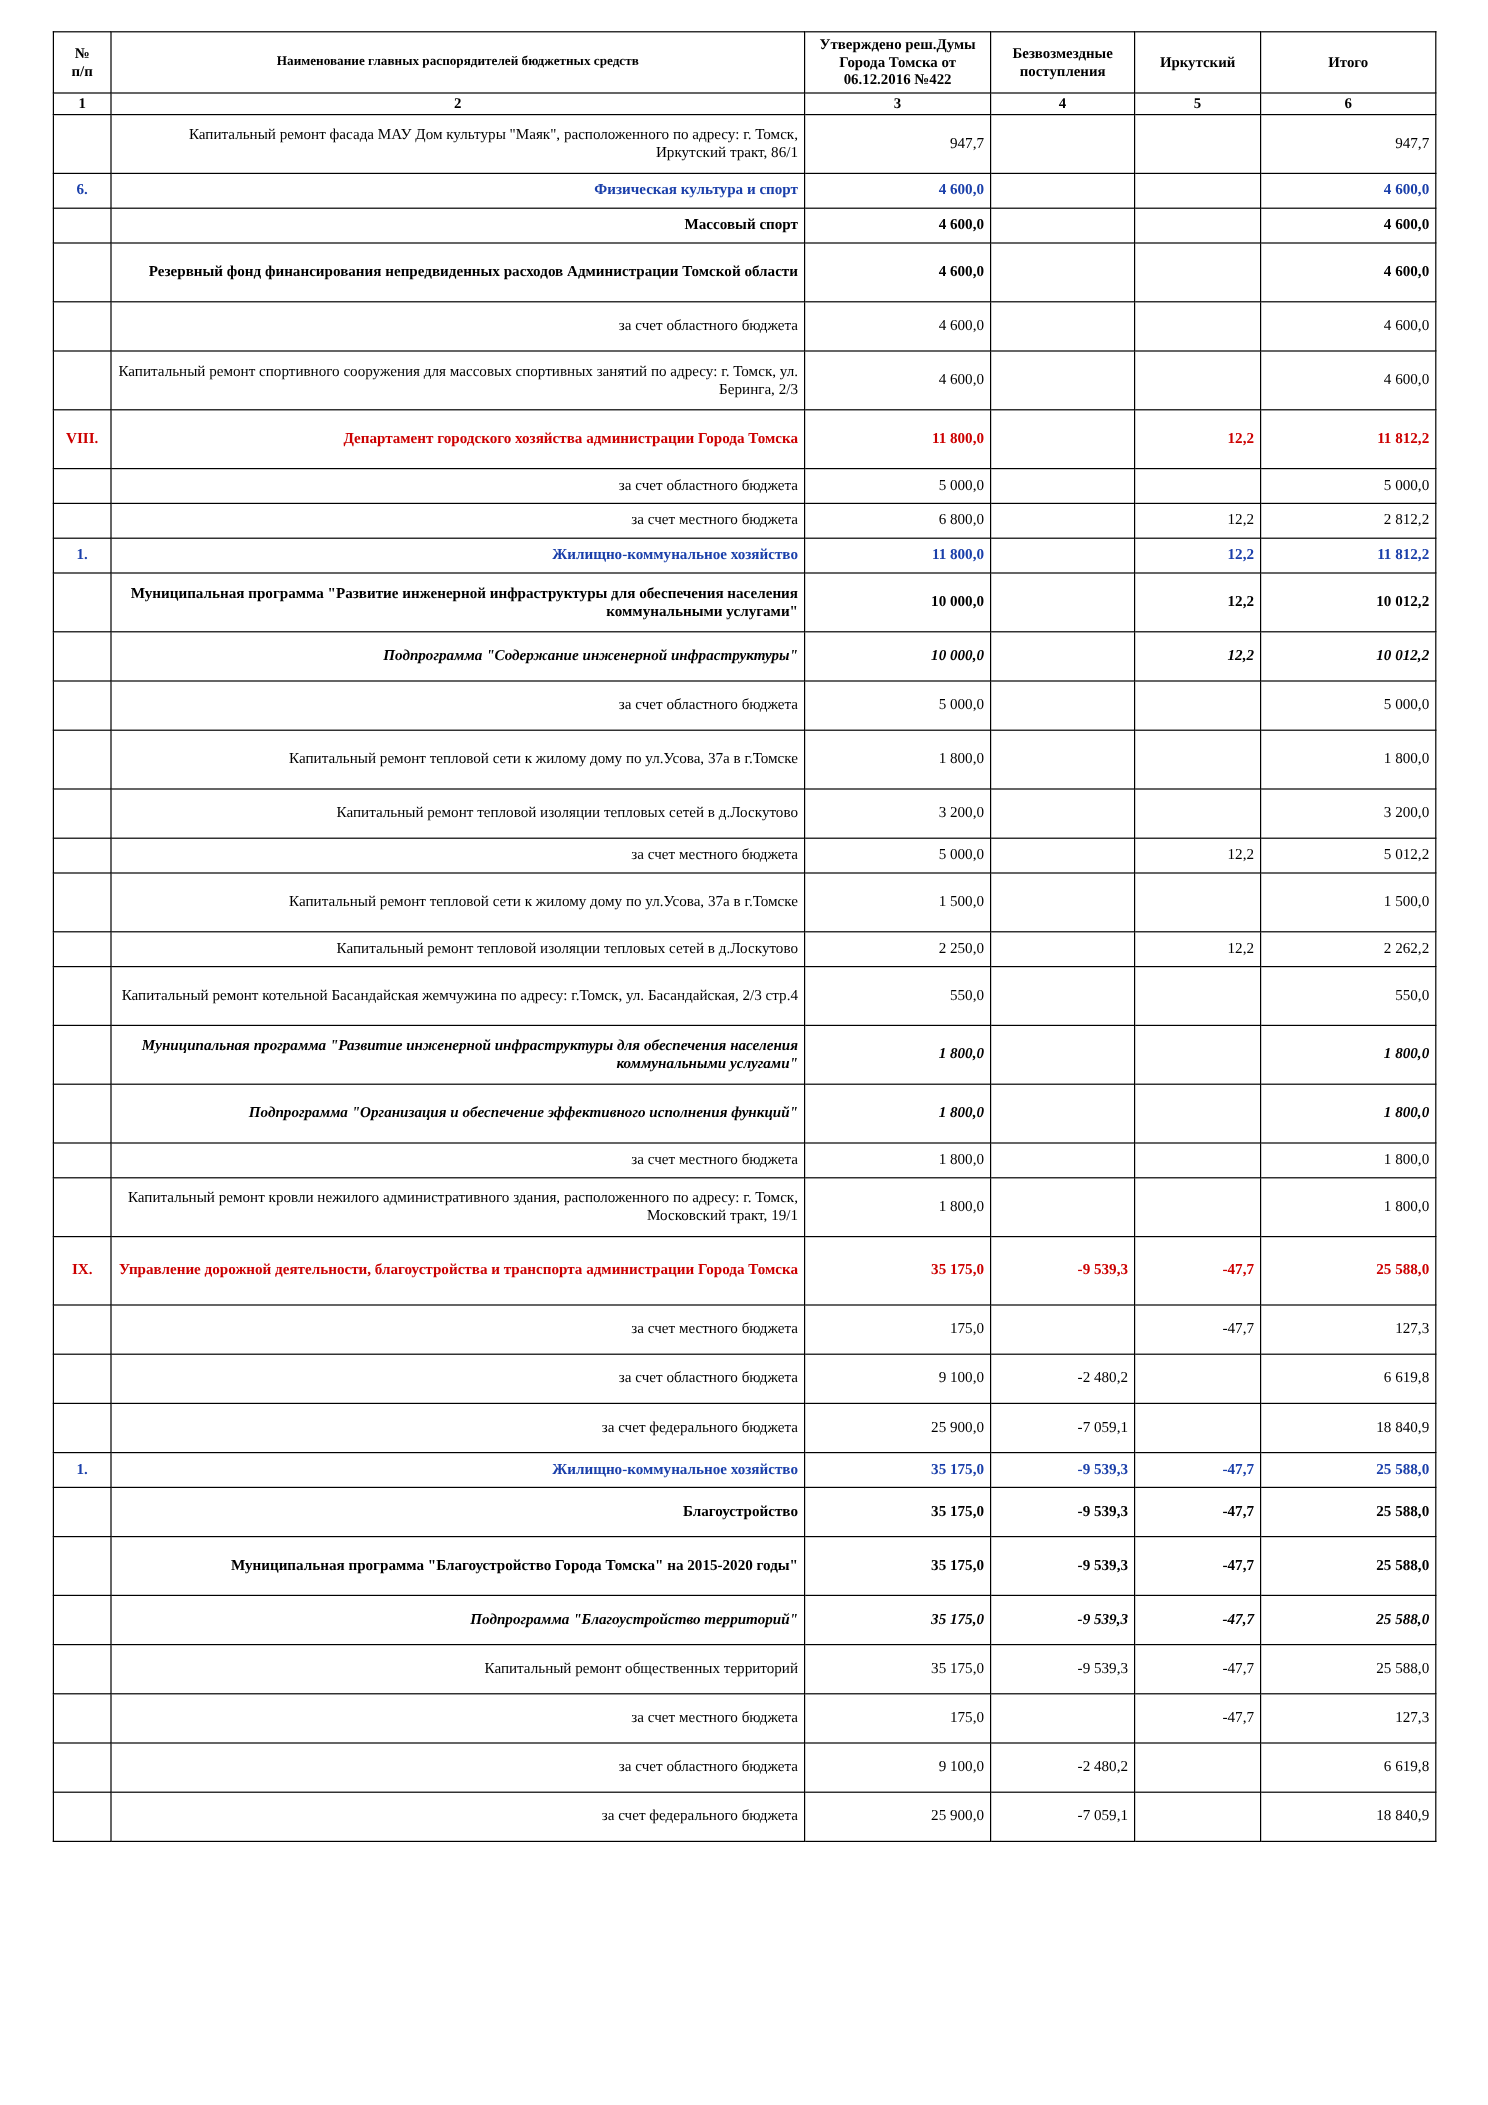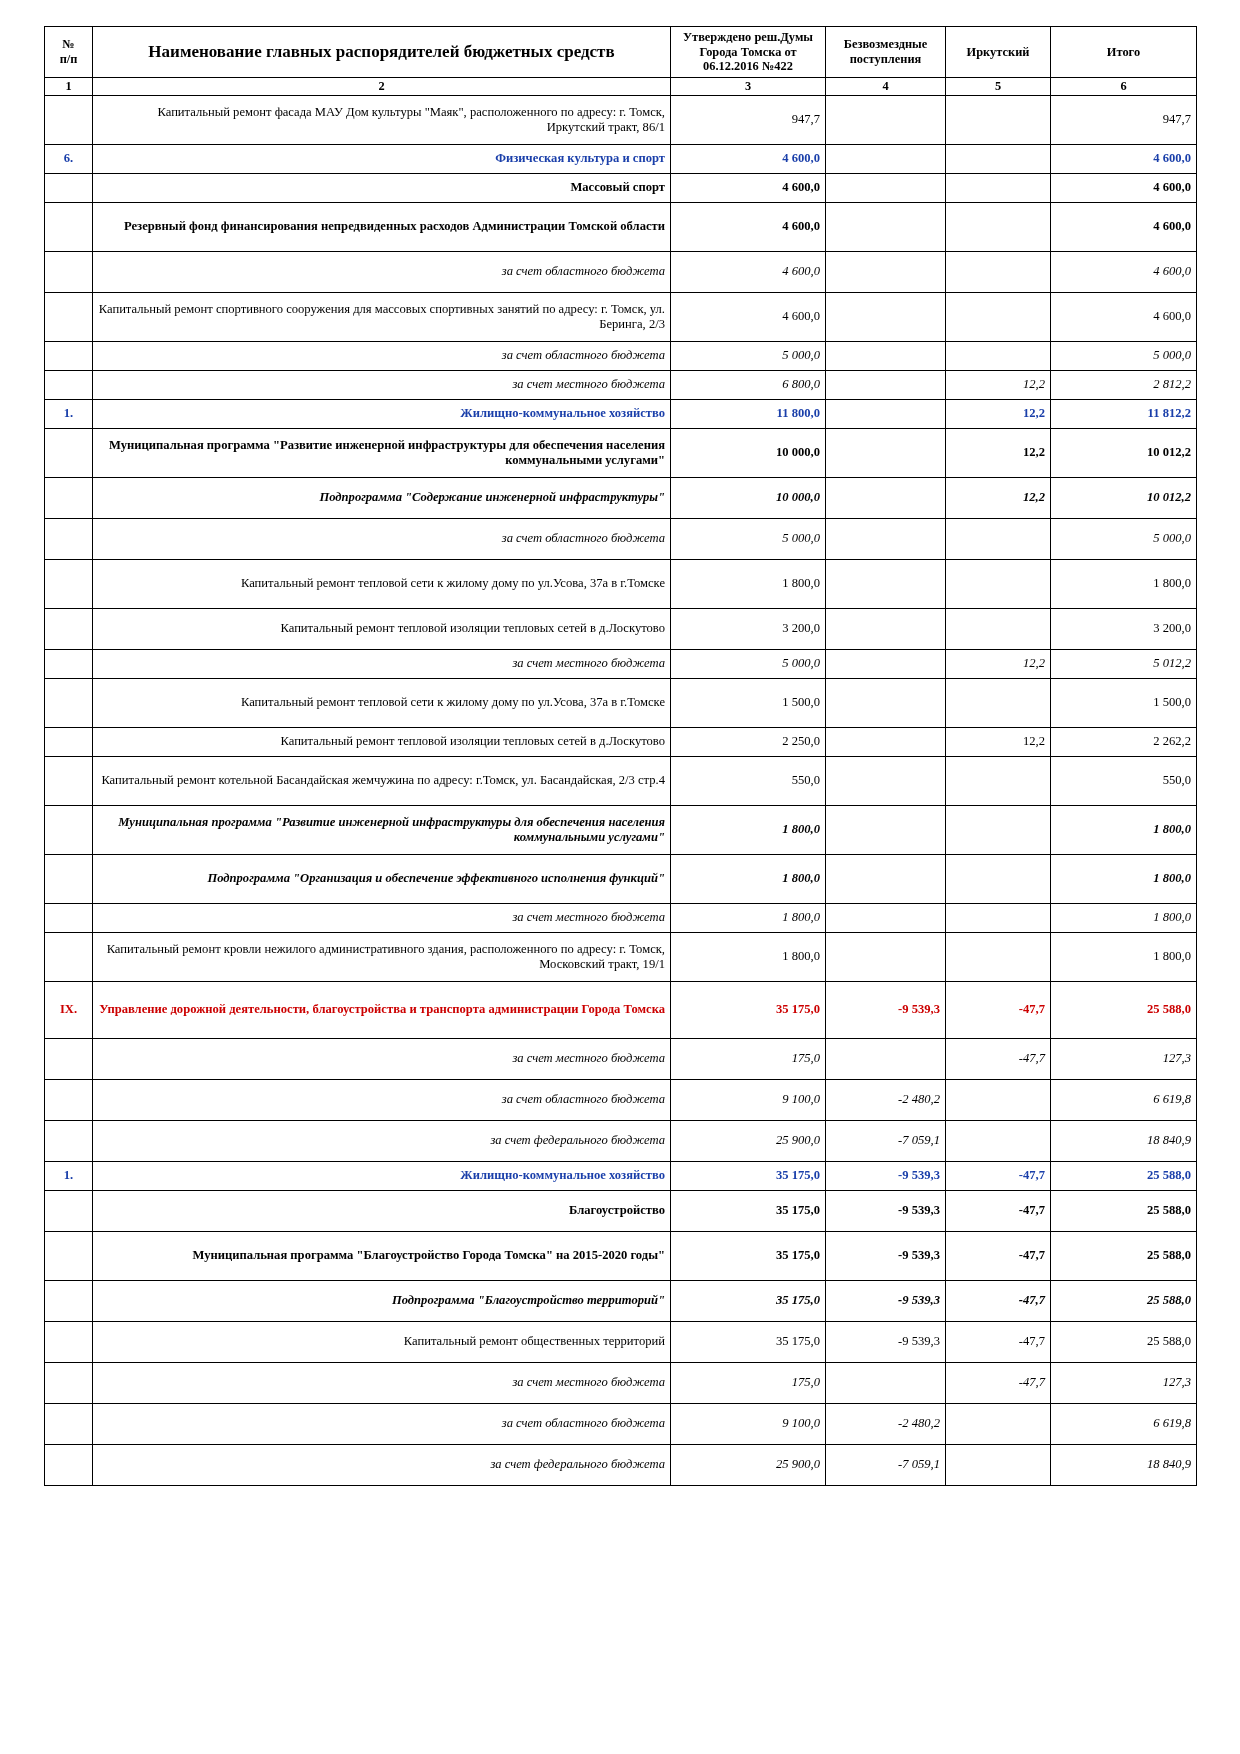--- a/index.html
+++ b/index.html
@@ -39,33 +39,33 @@
   col.c-free  { width: 120px; }
   col.c-corr  { width: 105px; }
   col.c-total { width: 146px; }
 
   thead th {
     text-align: center;
     font-weight: bold;
     font-size: 12.4px;
     padding: 6px 4px;
   }
-  th.head-name { font-size: 17px; }
+  th.head-name { font-size: 11px; }
   tr.colnums td {
     text-align: center;
     font-weight: bold;
     font-size: 12.4px;
     padding: 1px 3px;
   }
   td.num { text-align: center; font-weight: bold; }
   td.name { text-align: right; }
   td.val { text-align: right; white-space: nowrap; padding-right: 12px; }
 
   .b { font-weight: bold; }
-  .i { font-style: italic; }
+  .i { }
   .bi { font-weight: bold; font-style: italic; }
 
   .row-blue td { color: #1a3faa; }
   .row-red td { color: #cc0000; }
 
   .tall-1 td { height: 34px; }
   .tall-2 td { height: 42px; }
   .tall-3 td { height: 50px; }
   .short td { height: 22px; }
 </style>
@@ -143,20 +143,28 @@
           <td class="val i">4 600,0</td>
         </tr>
         <tr class="tall-2">
           <td class="num b"></td>
           <td class="name ">Капитальный ремонт спортивного сооружения для массовых спортивных занятий по адресу: г. Томск, ул. Беринга, 2/3</td>
           <td class="val ">4 600,0</td>
           <td class="val "></td>
           <td class="val "></td>
           <td class="val ">4 600,0</td>
         </tr>
+        <tr class="tall-2 row-red">
+          <td class="num b">VIII.</td>
+          <td class="name b">Департамент городского хозяйства администрации Города Томска</td>
+          <td class="val b">11 800,0</td>
+          <td class="val b"></td>
+          <td class="val b">12,2</td>
+          <td class="val b">11 812,2</td>
+        </tr>
         <tr class="short">
           <td class="num "></td>
           <td class="name i">за счет областного бюджета</td>
           <td class="val i">5 000,0</td>
           <td class="val i"></td>
           <td class="val i"></td>
           <td class="val i">5 000,0</td>
         </tr>
         <tr class="short">
           <td class="num "></td>

